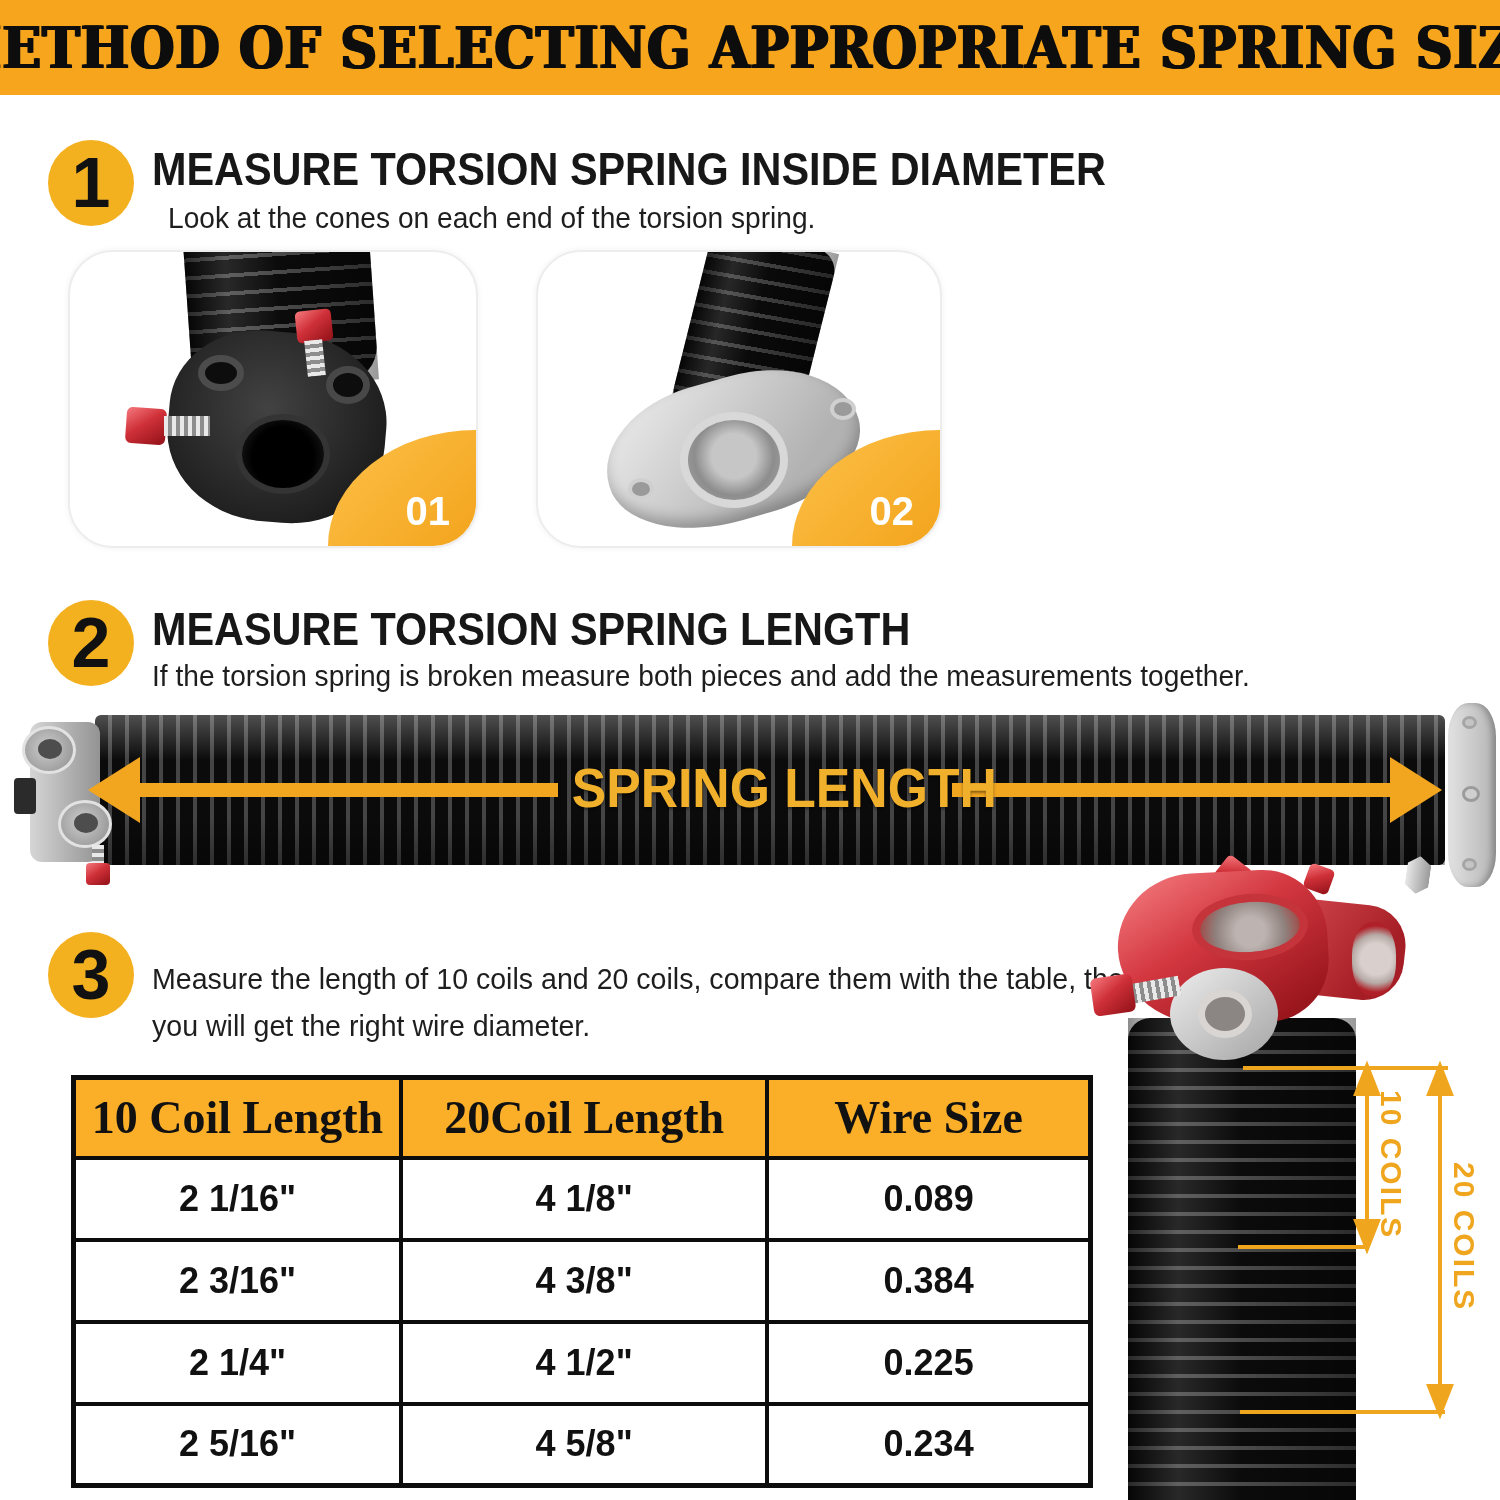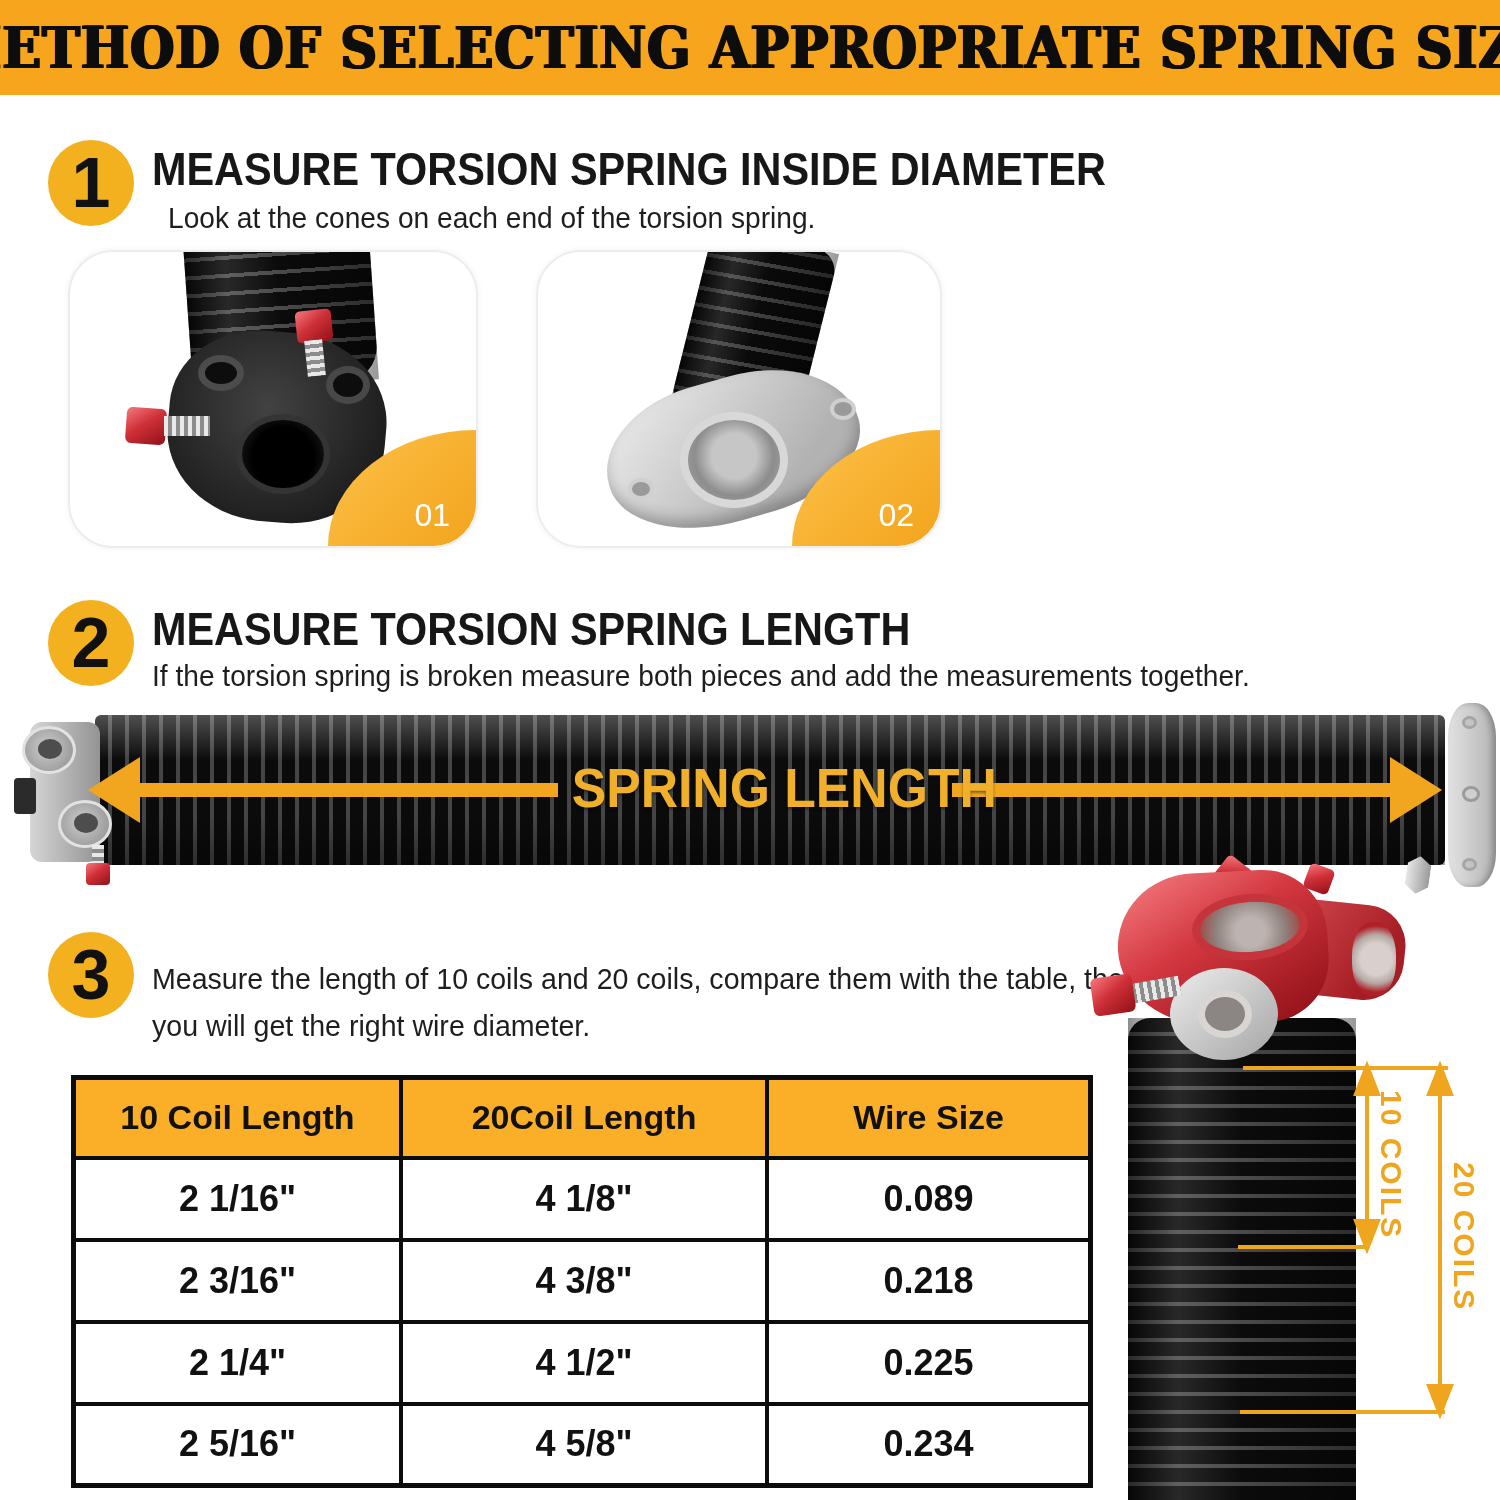--- a/index.html
+++ b/index.html
@@ -34,21 +34,21 @@
   
   .card {
     top:250px; height:298px; background:#fff; border:2px solid #ededed;
     border-radius:45px; overflow:hidden; box-shadow:0 0 6px rgba(0,0,0,.06);
   }
   .badge {
     position:absolute; right:0; bottom:0; width:148px; height:116px;
     background:linear-gradient(135deg,#fdc14a,#f3a41c);
     border-top-left-radius:100% 100%;
   }
-  .badge-num { position:absolute; right:26px; bottom:12px; font-size:32px; font-weight:400; color:#fff; }
+  .badge-num { position:absolute; right:26px; bottom:12px; font-size:40px; font-weight:700; color:#fff; }
 
   .stripes-v { background:repeating-linear-gradient(90deg,#0b0b0b 0 13px,#454545 13px 17px); }
   .stripes-h { background:repeating-linear-gradient(180deg,#0b0b0b 0 14px,#4a4a4a 14px 18px); }
   .sheen { position:absolute; inset:0; background:linear-gradient(180deg,rgba(255,255,255,.28),rgba(255,255,255,0) 30%,rgba(0,0,0,0) 68%,rgba(0,0,0,.35)); }
   .sheen-side { position:absolute; inset:0; background:linear-gradient(90deg,rgba(0,0,0,.45),rgba(255,255,255,.12) 22%,rgba(0,0,0,0) 50%,rgba(0,0,0,.4)); }
 
   .redmetal { background:linear-gradient(145deg,#ef6d72 8%,#cf3038 45%,#9c161d 90%); }
   .thread-h { background:repeating-linear-gradient(90deg,#e9e9e9 0 4px,#8d8d8d 4px 8px); }
   .thread-v { background:repeating-linear-gradient(180deg,#e9e9e9 0 4px,#8d8d8d 4px 8px); }
 
@@ -57,21 +57,21 @@
   .arrow-head { position:absolute; width:0; height:0; border-top:33px solid transparent; border-bottom:33px solid transparent; }
   .spring-length-text {
     position:absolute; top:756px; left:560px; width:390px; text-align:center;
     font-size:55px; font-weight:800; color:#F0B02C; letter-spacing:0;
     transform:scaleX(.94); white-space:nowrap; text-shadow:0 2px 3px rgba(0,0,0,.45);
   }
 
   
   .spec-table { left:71px; top:1075px; width:1022px; border-collapse:collapse; position:absolute; }
   .spec-table th, .spec-table td { border:4px solid #0c0c0c; text-align:center; vertical-align:middle; }
-  .spec-table th { background:#FBAF29; height:80px; font-size:34px; font-weight:700; color:#111; }
+  .spec-table th { background:#FBAF29; height:80px; font-size:46px; font-weight:700; color:#111;font-family:Liberation Serif, serif; }
   .spec-table td { background:#fff; height:82px; font-size:36px; font-weight:700; color:#111; }
   .spec-table { border:5px solid #0c0c0c; }
 
   
   .coil-label {
     position:absolute; writing-mode:vertical-rl; text-orientation:mixed;
     font-size:30px; font-weight:700; color:#EFA61E; letter-spacing:2px; white-space:nowrap;
   }
 </style>
 </head>
@@ -175,21 +175,21 @@
     </thead>
     <tbody>
       <tr>
         <td>2 1/16"</td>
         <td>4 1/8"</td>
         <td>0.089</td>
       </tr>
       <tr>
         <td>2 3/16"</td>
         <td>4 3/8"</td>
-        <td>0.218</td>
+        <td>0.384</td>
       </tr>
       <tr>
         <td>2 1/4"</td>
         <td>4 1/2"</td>
         <td>0.225</td>
       </tr>
       <tr>
         <td>2 5/16"</td>
         <td>4 5/8"</td>
         <td>0.234</td>

